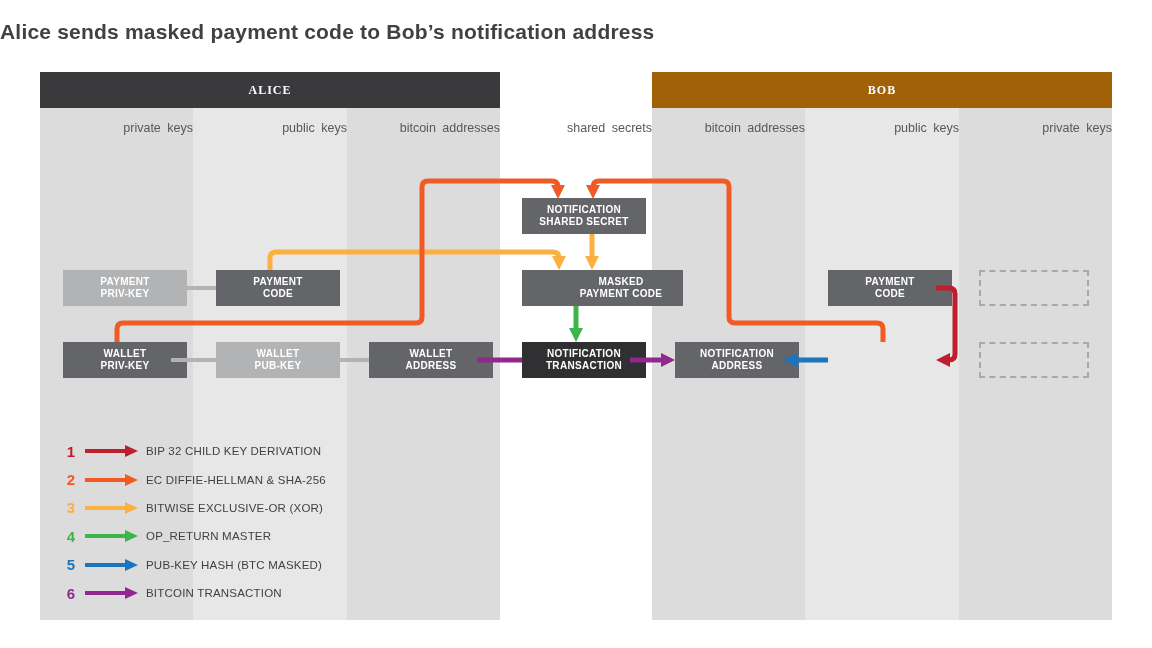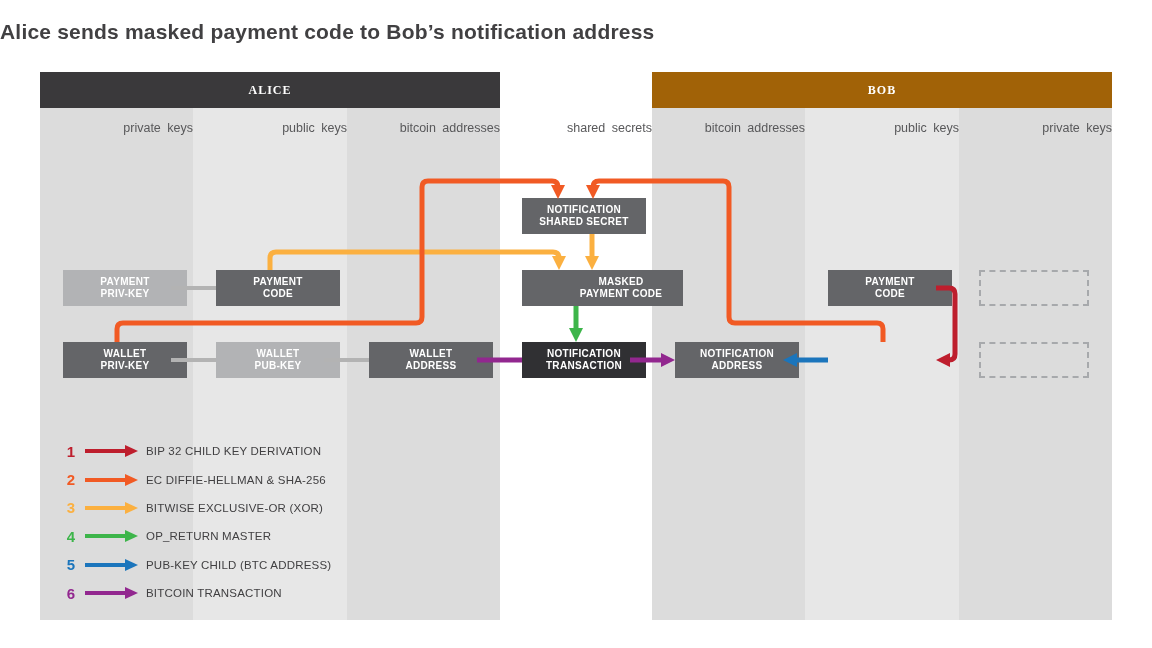--- a/index.html
+++ b/index.html
@@ -167,21 +167,21 @@
           <polygon points="41,1 54,7 41,13" fill="#3db54a"></polygon>
         </svg>
       <span class="llabel">OP_RETURN MASTER</span>
     </div>
     <div class="lrow">
       <span class="lnum" style="color: rgb(27, 117, 188);">5</span>
       <svg class="larrow" width="56" height="14">
           <line x1="1" y1="7" x2="41" y2="7" stroke-width="4" stroke="#1b75bc"></line>
           <polygon points="41,1 54,7 41,13" fill="#1b75bc"></polygon>
         </svg>
-      <span class="llabel">PUB-KEY CHILD (BTC ADDRESS)</span>
+      <span class="llabel">PUB-KEY HASH (BTC MASKED)</span>
     </div>
     <div class="lrow">
       <span class="lnum" style="color: rgb(146, 39, 143);">6</span>
       <svg class="larrow" width="56" height="14">
           <line x1="1" y1="7" x2="41" y2="7" stroke-width="4" stroke="#92278f"></line>
           <polygon points="41,1 54,7 41,13" fill="#92278f"></polygon>
         </svg>
       <span class="llabel">BITCOIN TRANSACTION</span>
     </div>
   </div>

